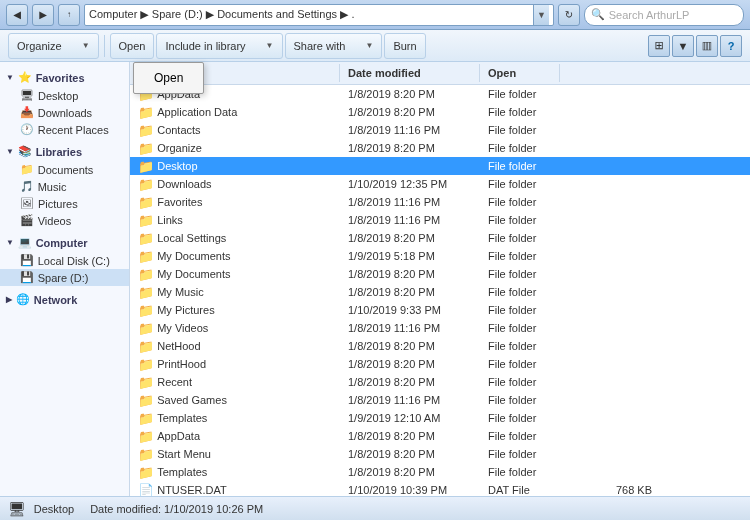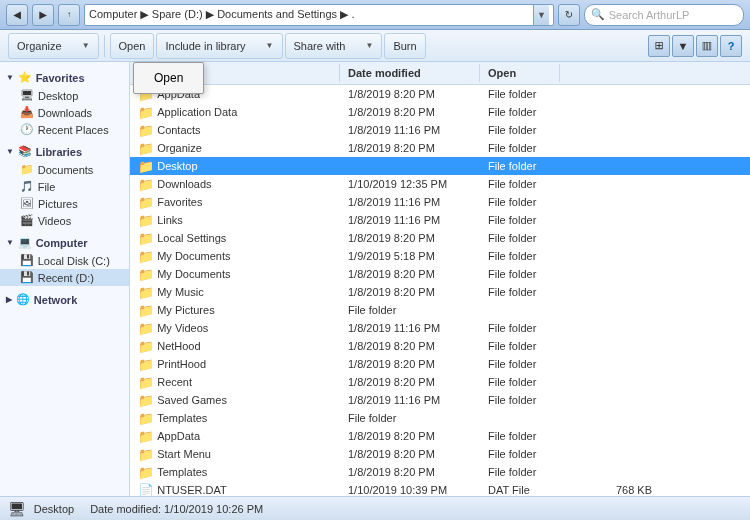--- a/index.html
+++ b/index.html
@@ -310,21 +310,21 @@
         <span style="font-size:8px;">▼</span>
         <span>📚</span>
         <span>Libraries</span>
       </div>
       <div class="sidebar-item">
         <span>📁</span>
         <span>Documents</span>
       </div>
       <div class="sidebar-item">
         <span>🎵</span>
-        <span>File</span>
+        <span>Music</span>
       </div>
       <div class="sidebar-item">
         <span>🖼</span>
         <span>Pictures</span>
       </div>
       <div class="sidebar-item">
         <span>🎬</span>
         <span>Videos</span>
       </div>
     </div>
@@ -334,21 +334,21 @@
         <span style="font-size:8px;">▼</span>
         <span>💻</span>
         <span>Computer</span>
       </div>
       <div class="sidebar-item">
         <span>💾</span>
         <span>Local Disk (C:)</span>
       </div>
       <div class="sidebar-item selected">
         <span>💾</span>
-        <span>Recent (D:)</span>
+        <span>Spare (D:)</span>
       </div>
     </div>
 
     <div class="sidebar-section">
       <div class="sidebar-section-header">
         <span style="font-size:8px;">▶</span>
         <span>🌐</span>
         <span>Network</span>
       </div>
     </div>
@@ -467,20 +467,21 @@
     </div>
     <div class="file-cell cell-date">1/8/2019 8:20 PM</div>
     <div class="file-cell cell-type">File folder</div>
     <div class="file-cell cell-size"></div>
   </div>
         <div class="file-row">
     <div class="file-cell cell-name">
       <span style="font-size:13px;">📁</span>
       <span>My Pictures</span>
     </div>
+    <div class="file-cell cell-date">1/10/2019 9:33 PM</div>
     <div class="file-cell cell-type">File folder</div>
     <div class="file-cell cell-size"></div>
   </div>
         <div class="file-row">
     <div class="file-cell cell-name">
       <span style="font-size:13px;">📁</span>
       <span>My Videos</span>
     </div>
     <div class="file-cell cell-date">1/8/2019 11:16 PM</div>
     <div class="file-cell cell-type">File folder</div>
@@ -520,20 +521,21 @@
     </div>
     <div class="file-cell cell-date">1/8/2019 11:16 PM</div>
     <div class="file-cell cell-type">File folder</div>
     <div class="file-cell cell-size"></div>
   </div>
         <div class="file-row">
     <div class="file-cell cell-name">
       <span style="font-size:13px;">📁</span>
       <span>Templates</span>
     </div>
+    <div class="file-cell cell-date">1/9/2019 12:10 AM</div>
     <div class="file-cell cell-type">File folder</div>
     <div class="file-cell cell-size"></div>
   </div>
         <div class="file-row">
     <div class="file-cell cell-name">
       <span style="font-size:13px;">📁</span>
       <span>AppData</span>
     </div>
     <div class="file-cell cell-date">1/8/2019 8:20 PM</div>
     <div class="file-cell cell-type">File folder</div>

